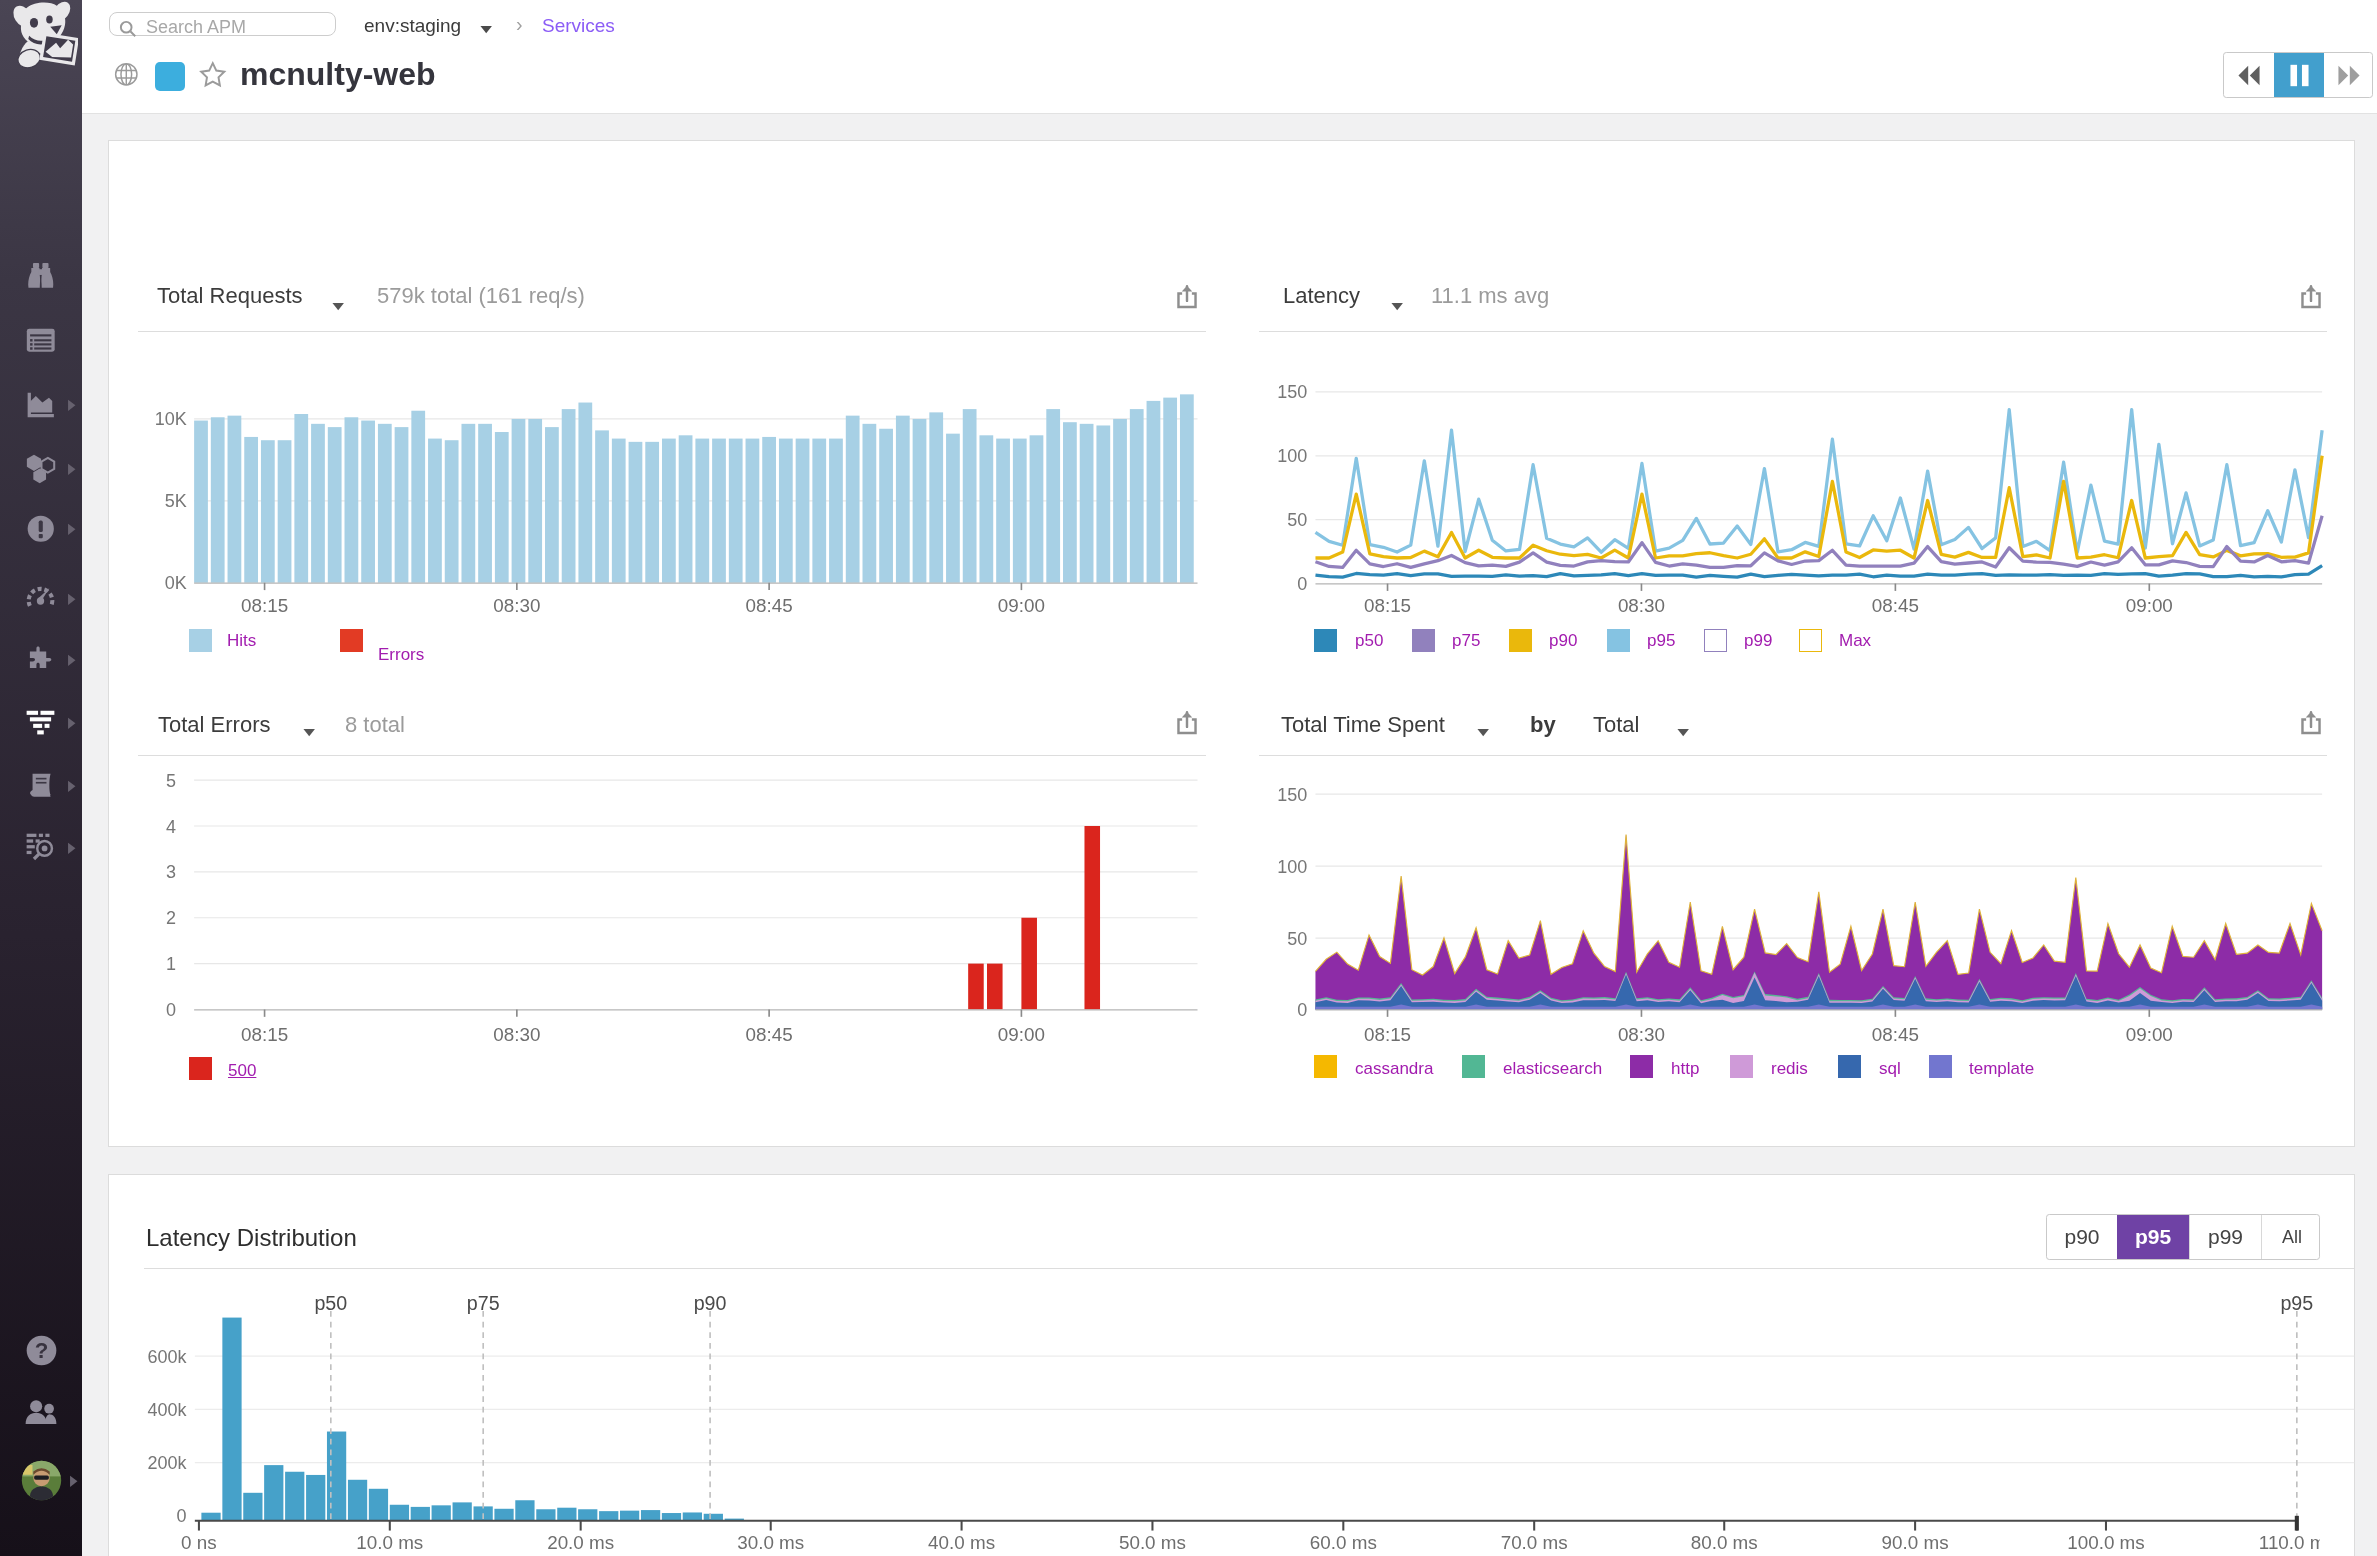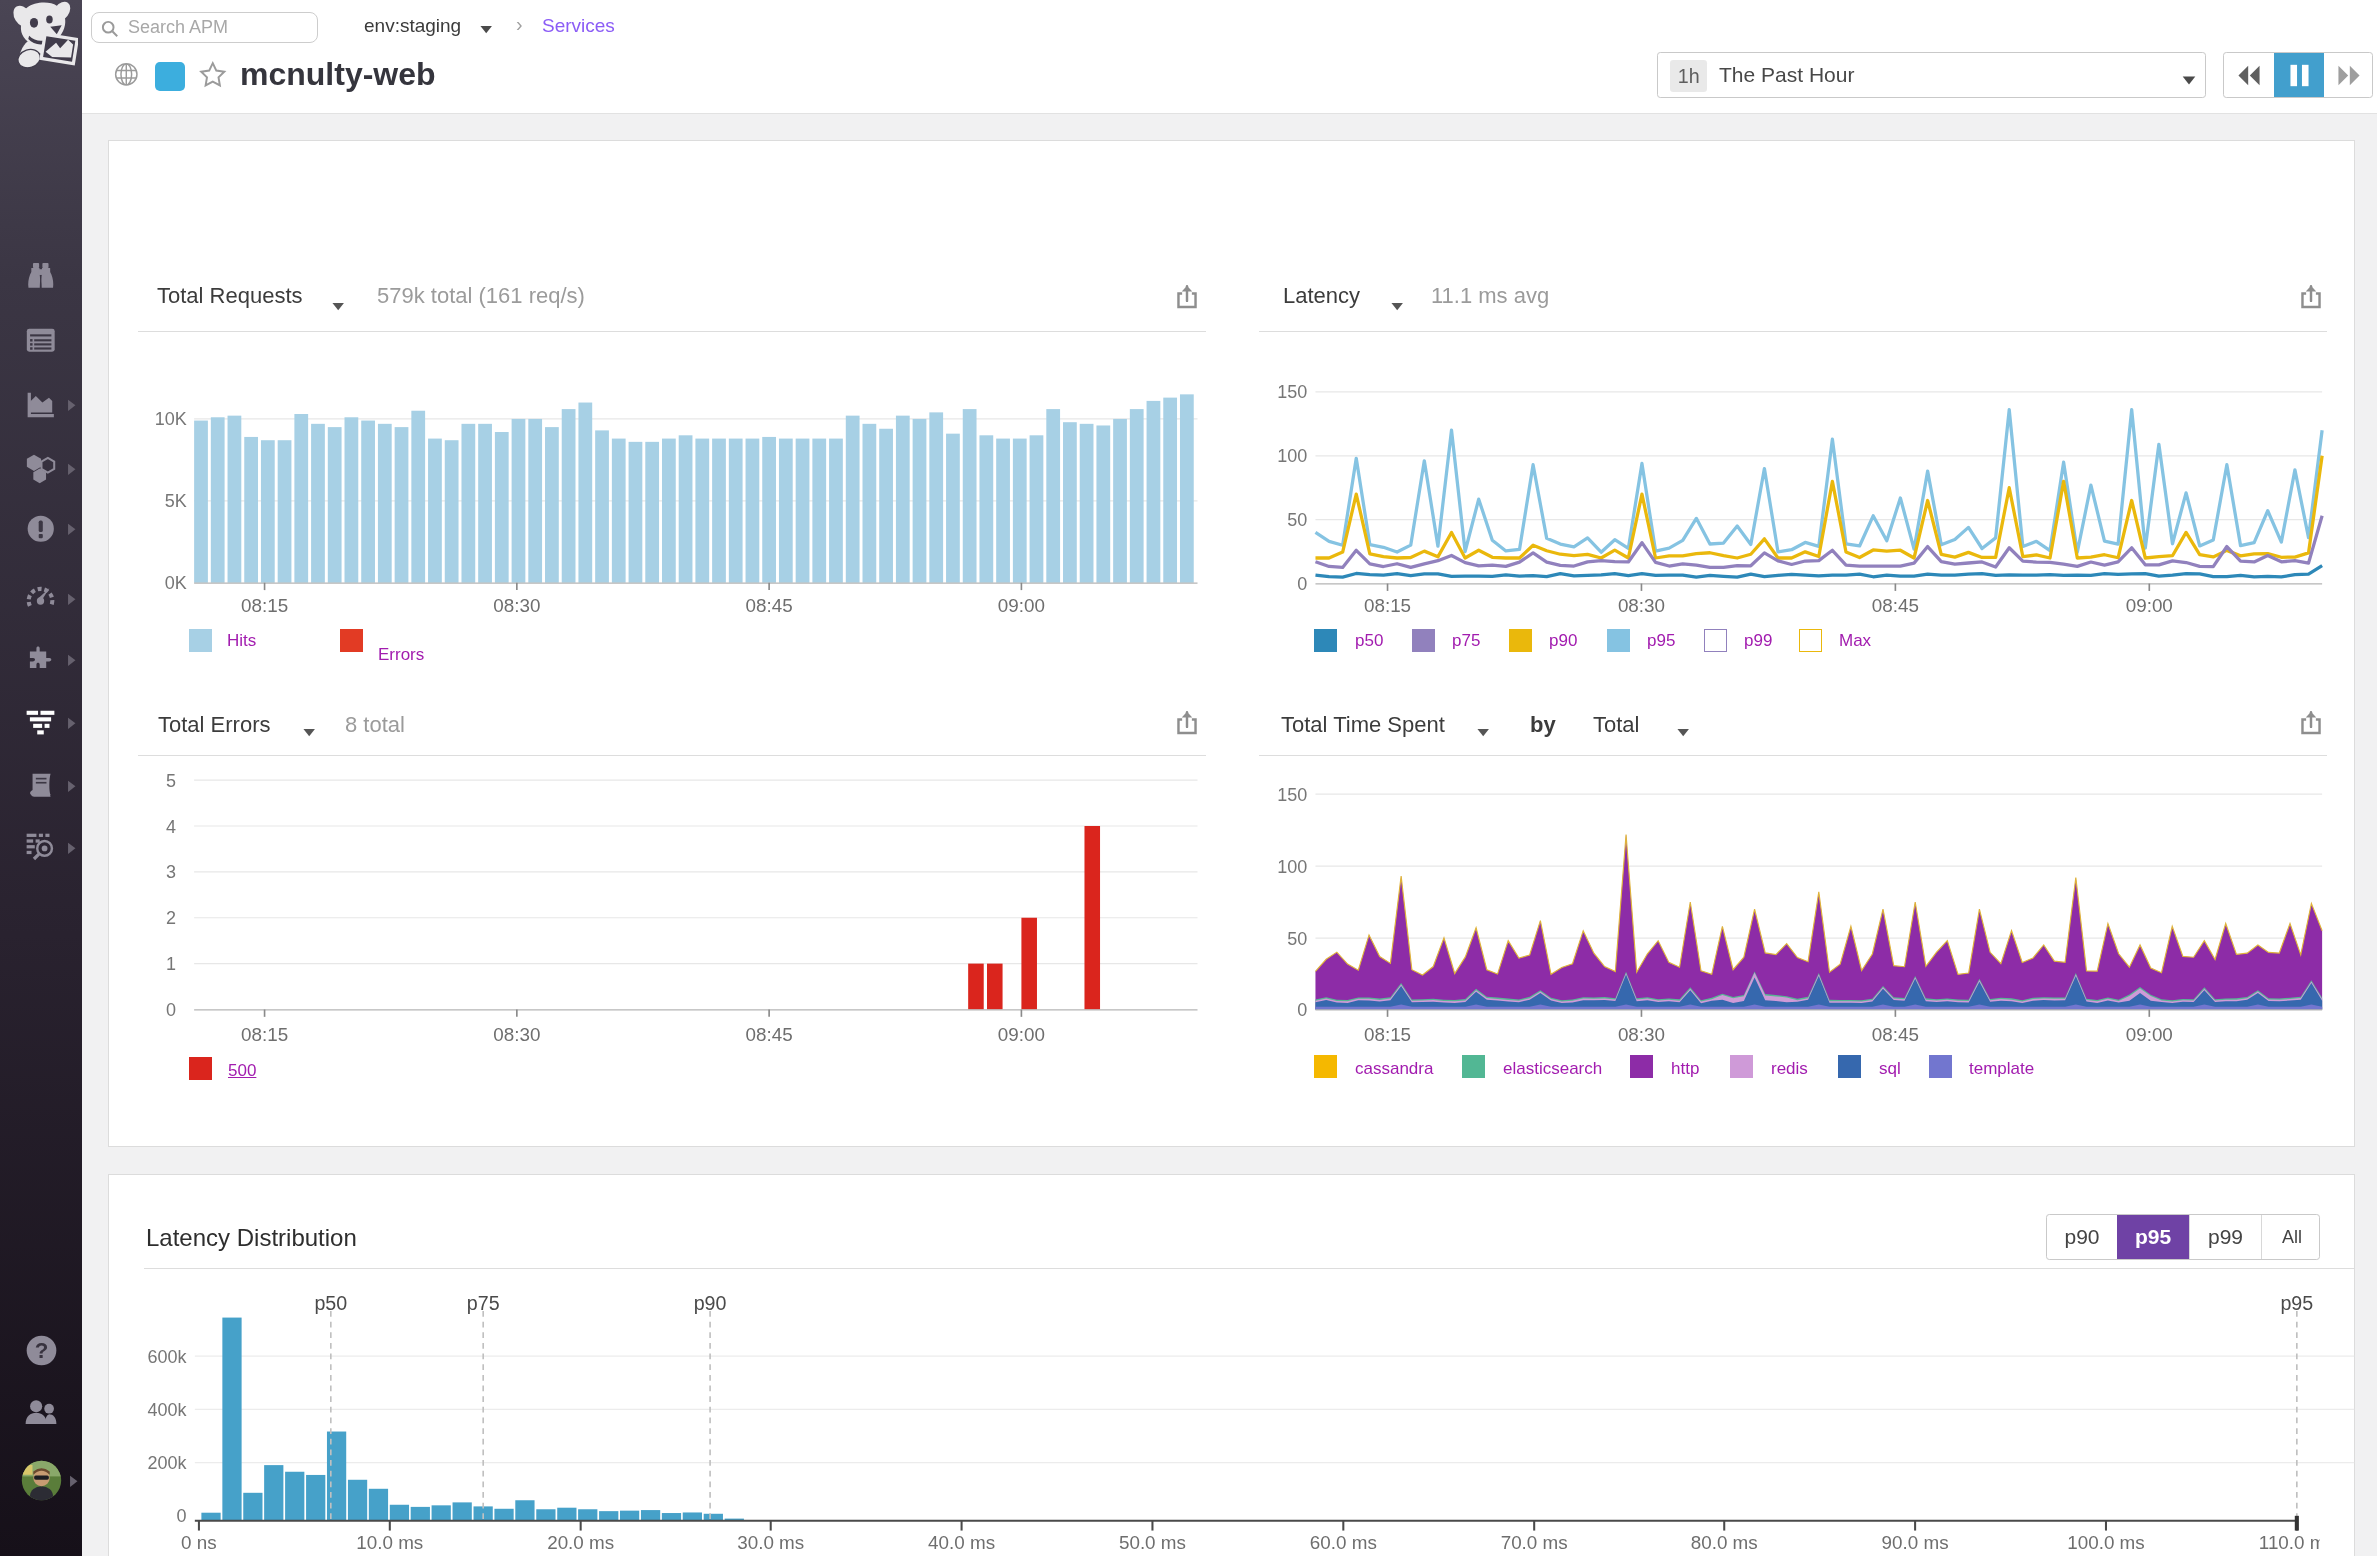--- a/index.html
+++ b/index.html
@@ -173,21 +173,21 @@
 <path d="M15 18 Q25 8 35 18 L35 14 Q25 6 15 14 Z" fill="#6b4a2f"></path>
 <rect x="16" y="19" width="18" height="5" rx="2" fill="#1d1d22"></rect>
 </g>
       </svg>
 <svg style="position:absolute;left:66px;top:1474px" width="14.7" height="14.7" viewBox="0 0 18 18">
         <path d="M5 2 L14 9 L5 16 Z" fill="#66616e"></path>
       </svg>
 </div>
 
 <div id="header">
-  <div class="abs" style="left:9px;top:12.3px;width:227px;height:31px;border:0.8px solid #cdcdcd;border-radius:8px;background:#fff;">
+  <div class="abs" style="left:27px;top:12.3px;width:227px;height:24px;border:0.8px solid #cdcdcd;border-radius:8px;background:#fff;">
     <svg style="position:absolute;left:8.2px;top:5.7px" width="19.7" height="19.7" viewBox="0 0 24 24" fill="none" stroke="#9a9a9a" stroke-width="2.4">
           <circle cx="10" cy="10" r="6.5"></circle>
           <path d="M15 15 L21 21"></path>
         </svg>
     <div class="abs" style="left:36px;top:4.1px;font-size:18px;color:#a8a8a8;">Search APM</div>
   </div>
   <div class="abs" style="left:282px;top:14.7px;font-size:19px;color:#3b3b3b;">env:staging</div>
   <svg style="position:absolute;left:396px;top:21px" width="16.4" height="16.4" viewBox="0 0 20 20">
         <path d="M3 6 L10 15 L17 6 Z" fill="#4a4a4a"></path>
       </svg>
@@ -205,27 +205,20 @@
           <ellipse cx="15" cy="15" rx="6.5" ry="13"></ellipse>
           <path d="M2 10.5 H28 M2 19.5 H28 M15 2 V28"></path>
         </g>
       </svg>
   <div class="abs" style="left:73px;top:62px;width:30px;height:29px;background:#3caede;border-radius:4.9px;"></div>
   <svg style="position:absolute;left:116px;top:60px" width="29.5" height="29.5" viewBox="0 0 24 24" fill="none" stroke="#9b9b9b" stroke-width="1.6">
         <path d="M12 2.6 L14.9 8.6 L21.4 9.5 L16.7 14.1 L17.8 20.6 L12 17.5 L6.2 20.6 L7.3 14.1 L2.6 9.5 L9.1 8.6 Z"></path>
       </svg>
   <div class="abs" style="left:158px;top:56px;font-size:32px;font-weight:bold;color:#35353d;">mcnulty-web</div>
 
-  <div class="abs" style="left:1575px;top:52px;width:549px;height:46px;border:0.8px solid #c9c9c9;border-radius:3.3px;background:#fff;">
-    <div class="abs" style="left:12.3px;top:6.6px;width:37px;height:32px;background:#e9e9e9;border-radius:3.3px;text-align:center;line-height:32px;font-size:19.7px;color:#5e5e5e;">1h</div>
-    <div class="abs" style="left:61px;top:9.8px;font-size:21px;color:#484848;">The Past Hour</div>
-    <svg style="position:absolute;left:522px;top:18px" width="18" height="18" viewBox="0 0 20 20">
-          <path d="M3 6 L10 15 L17 6 Z" fill="#4a4a4a"></path>
-        </svg>
-  </div>
   <div class="abs" style="left:2141px;top:52px;width:150px;height:46px;border:0.8px solid #c9c9c9;border-radius:3.3px;background:#fff;overflow:hidden;">
     <div class="abs" style="left:0;top:0;width:50px;height:44px;">
       <svg style="position:absolute;left:11.5px;top:10.7px" width="26" height="23" viewBox="0 0 32 28">
             <g fill="#5f5f5f">
               <path d="M15 2 L15 26 L3 14 Z"></path>
               <path d="M29 2 L29 26 L17 14 Z"></path>
             </g>
           </svg>
     </div>
     <div class="abs" style="left:50px;top:0;width:50px;height:44px;background:#429fcd;">

